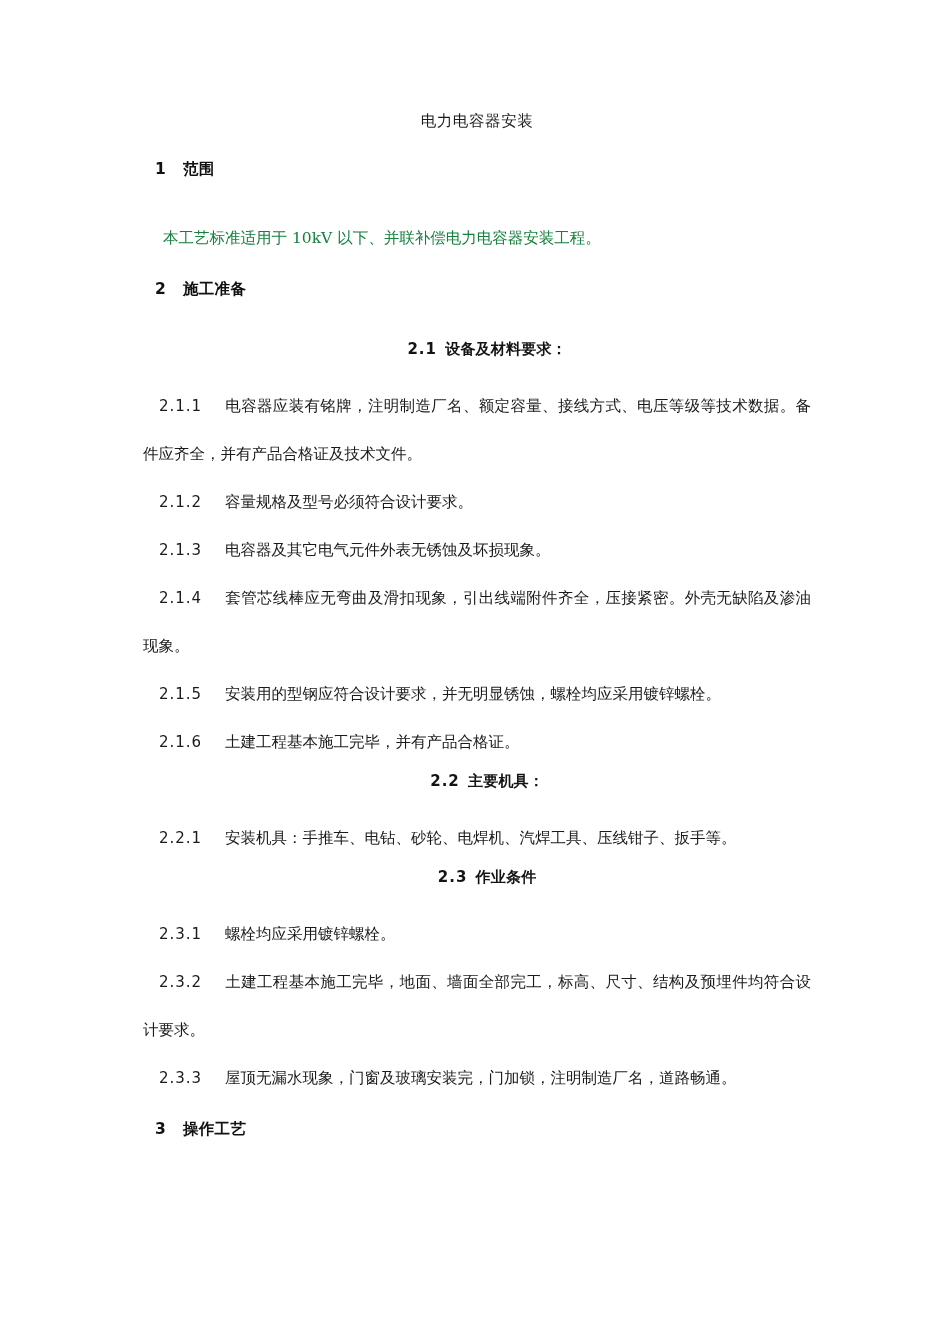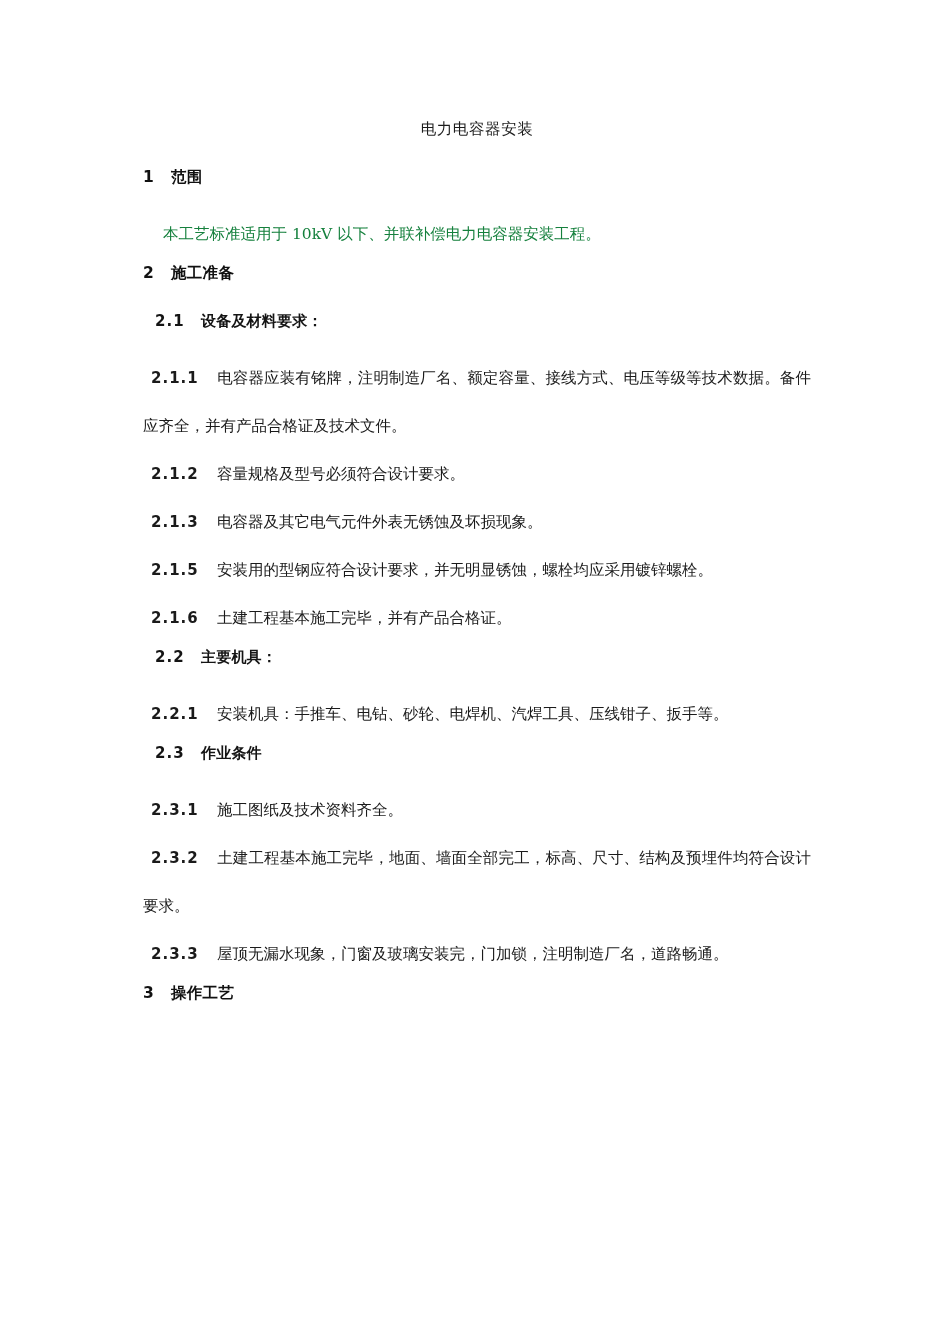--- a/index.html
+++ b/index.html
@@ -23,42 +23,42 @@
     height: 1344px;
     box-sizing: border-box;
     padding: 0;
     background: #ffffff;
   }
 
   
   .doc {
     position: absolute;
     left: 143px;
-    top: 116px;
+    top: 108px;
     width: 668px;
   }
 
   
   .doc-title {
     text-align: center;
     font-family: "DejaVu Serif", "Liberation Serif", serif;
     font-size: 15.5px;
     letter-spacing: 0.6px;
     color: #1c1c1c;
     margin: 0 0 20px 0;
     line-height: 26px;
   }
 
   
   .h1 {
     font-family: "DejaVu Sans", "Liberation Sans", sans-serif;
     font-weight: bold;
     font-size: 15.5px;
     color: #111111;
-    margin: 0;
+    margin: 12px;
     padding: 0;
     line-height: 30px;
     height: 48px;
     letter-spacing: 0.3px;
     white-space: nowrap;
   }
   .h1 .num {
     display: inline-block;
     min-width: 28px;
   }
@@ -68,45 +68,46 @@
     font-family: "DejaVu Sans", "Liberation Sans", sans-serif;
     font-weight: bold;
     font-size: 15px;
     color: #141414;
     margin: 0;
     padding: 0 0 0 12px;
     line-height: 30px;
     height: 48px;
     letter-spacing: 0.2px;
     white-space: nowrap;
+    text-align: center;
   }
   .h2 .num {
     display: inline-block;
     min-width: 46px;
     letter-spacing: 1px;
   }
 
   
   .p3 {
     font-family: "DejaVu Serif", "Liberation Serif", serif;
     font-size: 15.5px;
     color: #1a1a1a;
     margin: 0;
     padding: 0;
     line-height: 48px;
     text-align: justify;
     text-justify: inter-ideograph;
   }
   .p3 .num {
     font-family: "DejaVu Sans", "Liberation Sans", sans-serif;
-    font-weight: bold;
+    font-weight: normal;
     font-size: 15px;
     display: inline-block;
     min-width: 66px;
-    margin-left: 8px;
+    margin-left: 16px;
     letter-spacing: 1px;
   }
 
   
   .pbody {
     font-family: "DejaVu Serif", "Liberation Serif", serif;
     font-size: 15.5px;
     color: #15803d;
     margin: 0;
     padding: 0;
@@ -125,25 +126,26 @@
     <div class="doc-title">电力电容器安装</div>
 
     <div id="blocks">
         <div class="h1"><span class="num">1</span><span>范围</span></div>
         <div class="pbody">本工艺标准适用于 10kV 以下、并联补偿电力电容器安装工程。</div>
         <div class="h1"><span class="num">2</span><span>施工准备</span></div>
         <div class="h2"><span class="num">2.1</span><span>设备及材料要求：</span></div>
         <div class="p3"><span class="num">2.1.1</span><span>电容器应装有铭牌，注明制造厂名、额定容量、接线方式、电压等级等技术数据。备件应齐全，并有产品合格证及技术文件。</span></div>
         <div class="p3"><span class="num">2.1.2</span><span>容量规格及型号必须符合设计要求。</span></div>
         <div class="p3"><span class="num">2.1.3</span><span>电容器及其它电气元件外表无锈蚀及坏损现象。</span></div>
+        <div class="p3"><span class="num">2.1.4</span><span>套管芯线棒应无弯曲及滑扣现象，引出线端附件齐全，压接紧密。外壳无缺陷及渗油现象。</span></div>
         <div class="p3"><span class="num">2.1.5</span><span>安装用的型钢应符合设计要求，并无明显锈蚀，螺栓均应采用镀锌螺栓。</span></div>
         <div class="p3"><span class="num">2.1.6</span><span>土建工程基本施工完毕，并有产品合格证。</span></div>
         <div class="h2"><span class="num">2.2</span><span>主要机具：</span></div>
         <div class="p3"><span class="num">2.2.1</span><span>安装机具：手推车、电钻、砂轮、电焊机、汽焊工具、压线钳子、扳手等。</span></div>
         <div class="h2"><span class="num">2.3</span><span>作业条件</span></div>
-        <div class="p3"><span class="num">2.3.1</span><span>施工图纸及技术资料齐全。</span></div>
+        <div class="p3"><span class="num">2.3.1</span><span>螺栓均应采用镀锌螺栓。</span></div>
         <div class="p3"><span class="num">2.3.2</span><span>土建工程基本施工完毕，地面、墙面全部完工，标高、尺寸、结构及预埋件均符合设计要求。</span></div>
         <div class="p3"><span class="num">2.3.3</span><span>屋顶无漏水现象，门窗及玻璃安装完，门加锁，注明制造厂名，道路畅通。</span></div>
         <div class="h1"><span class="num">3</span><span>操作工艺</span></div>
       </div>
 
   </div>
 </div>
 
 </body></html>

